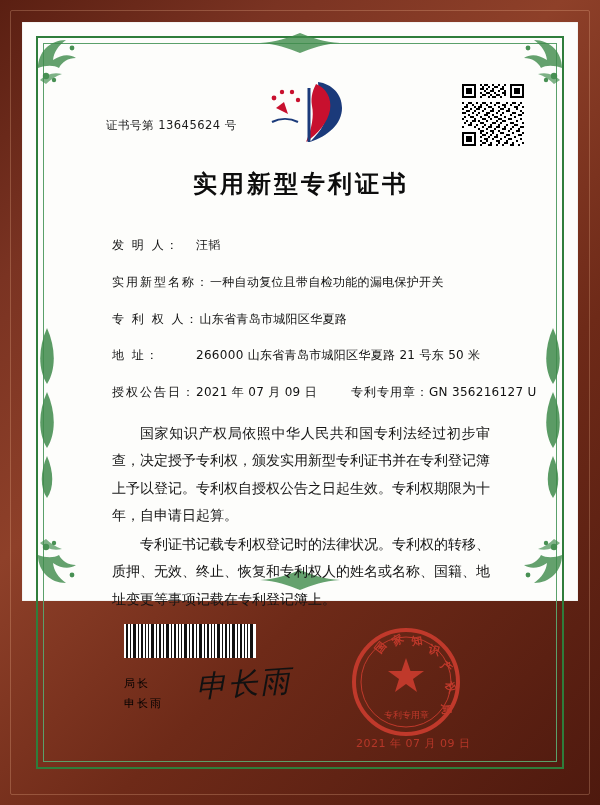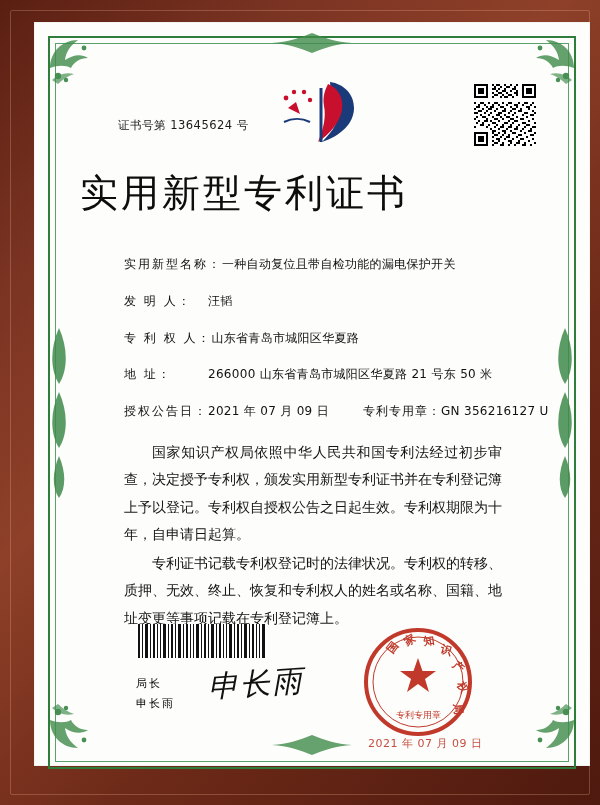--- a/index.html
+++ b/index.html
@@ -27,24 +27,23 @@
     position: absolute;
     left: 10px; top: 10px;
     right: 10px; bottom: 10px;
     border: 1px solid rgba(255,200,160,0.25);
     border-radius: 2px;
     pointer-events: none;
   }
   .paper {
     position: absolute;
     left: 22px; top: 22px;
-    width: 556px; height: 744px;
+    width: 556px; height: 579px;
     background: #fdfdfb;
     box-shadow: inset 0 0 1px #999;
-    margin-left: 12px;
   }
 
   
   .green-border {
     position: absolute;
     left: 14px; top: 14px;
     width: 528px; height: 733px;
     border: 2px solid #2f7d3b;
     box-sizing: border-box;
   }
@@ -101,23 +100,23 @@
   }
   .qr {
     position: absolute;
     right: 10px; top: 18px;
     width: 62px; height: 62px;
     background-color: #fff;
   }
   .qr svg { display: block; }
 
   .doc-title {
-    text-align: left;
-    font-size: 38px;
-    font-weight: normal;
+    text-align: center;
+    font-size: 24px;
+    font-weight: bold;
     letter-spacing: 3px;
     margin: 10px 0 0 0;
     color: #0d0d0d;
     font-family: "DejaVu Sans", "Liberation Sans", sans-serif;
   }
 
   .fields {
     margin-top: 34px;
     padding: 0 42px 0 44px;
     font-size: 12px;
@@ -479,26 +478,26 @@
                 <rect x="28" y="30" width="1" height="1"></rect>
             </g>
           </svg>
         </div>
       </div>
 
       <div class="doc-title">实用新型专利证书</div>
 
       <div class="fields">
         <div class="field-row">
+          <span class="field-label">发 明 人：</span>
+          <span class="field-value">汪韬</span>
+        </div>
+        <div class="field-row">
           <span class="field-label">实用新型名称：</span>
           <span class="field-value">一种自动复位且带自检功能的漏电保护开关</span>
-        </div>
-        <div class="field-row">
-          <span class="field-label">发 明 人：</span>
-          <span class="field-value">汪韬</span>
         </div>
         <div class="field-row">
           <span class="field-label">专 利 权 人：</span>
           <span class="field-value">山东省青岛市城阳区华夏路</span>
         </div>
         <div class="field-row">
           <span class="field-label">地 址：</span>
           <span class="field-value">266000 山东省青岛市城阳区华夏路 21 号东 50 米</span>
         </div>
         <div class="field-row double">

